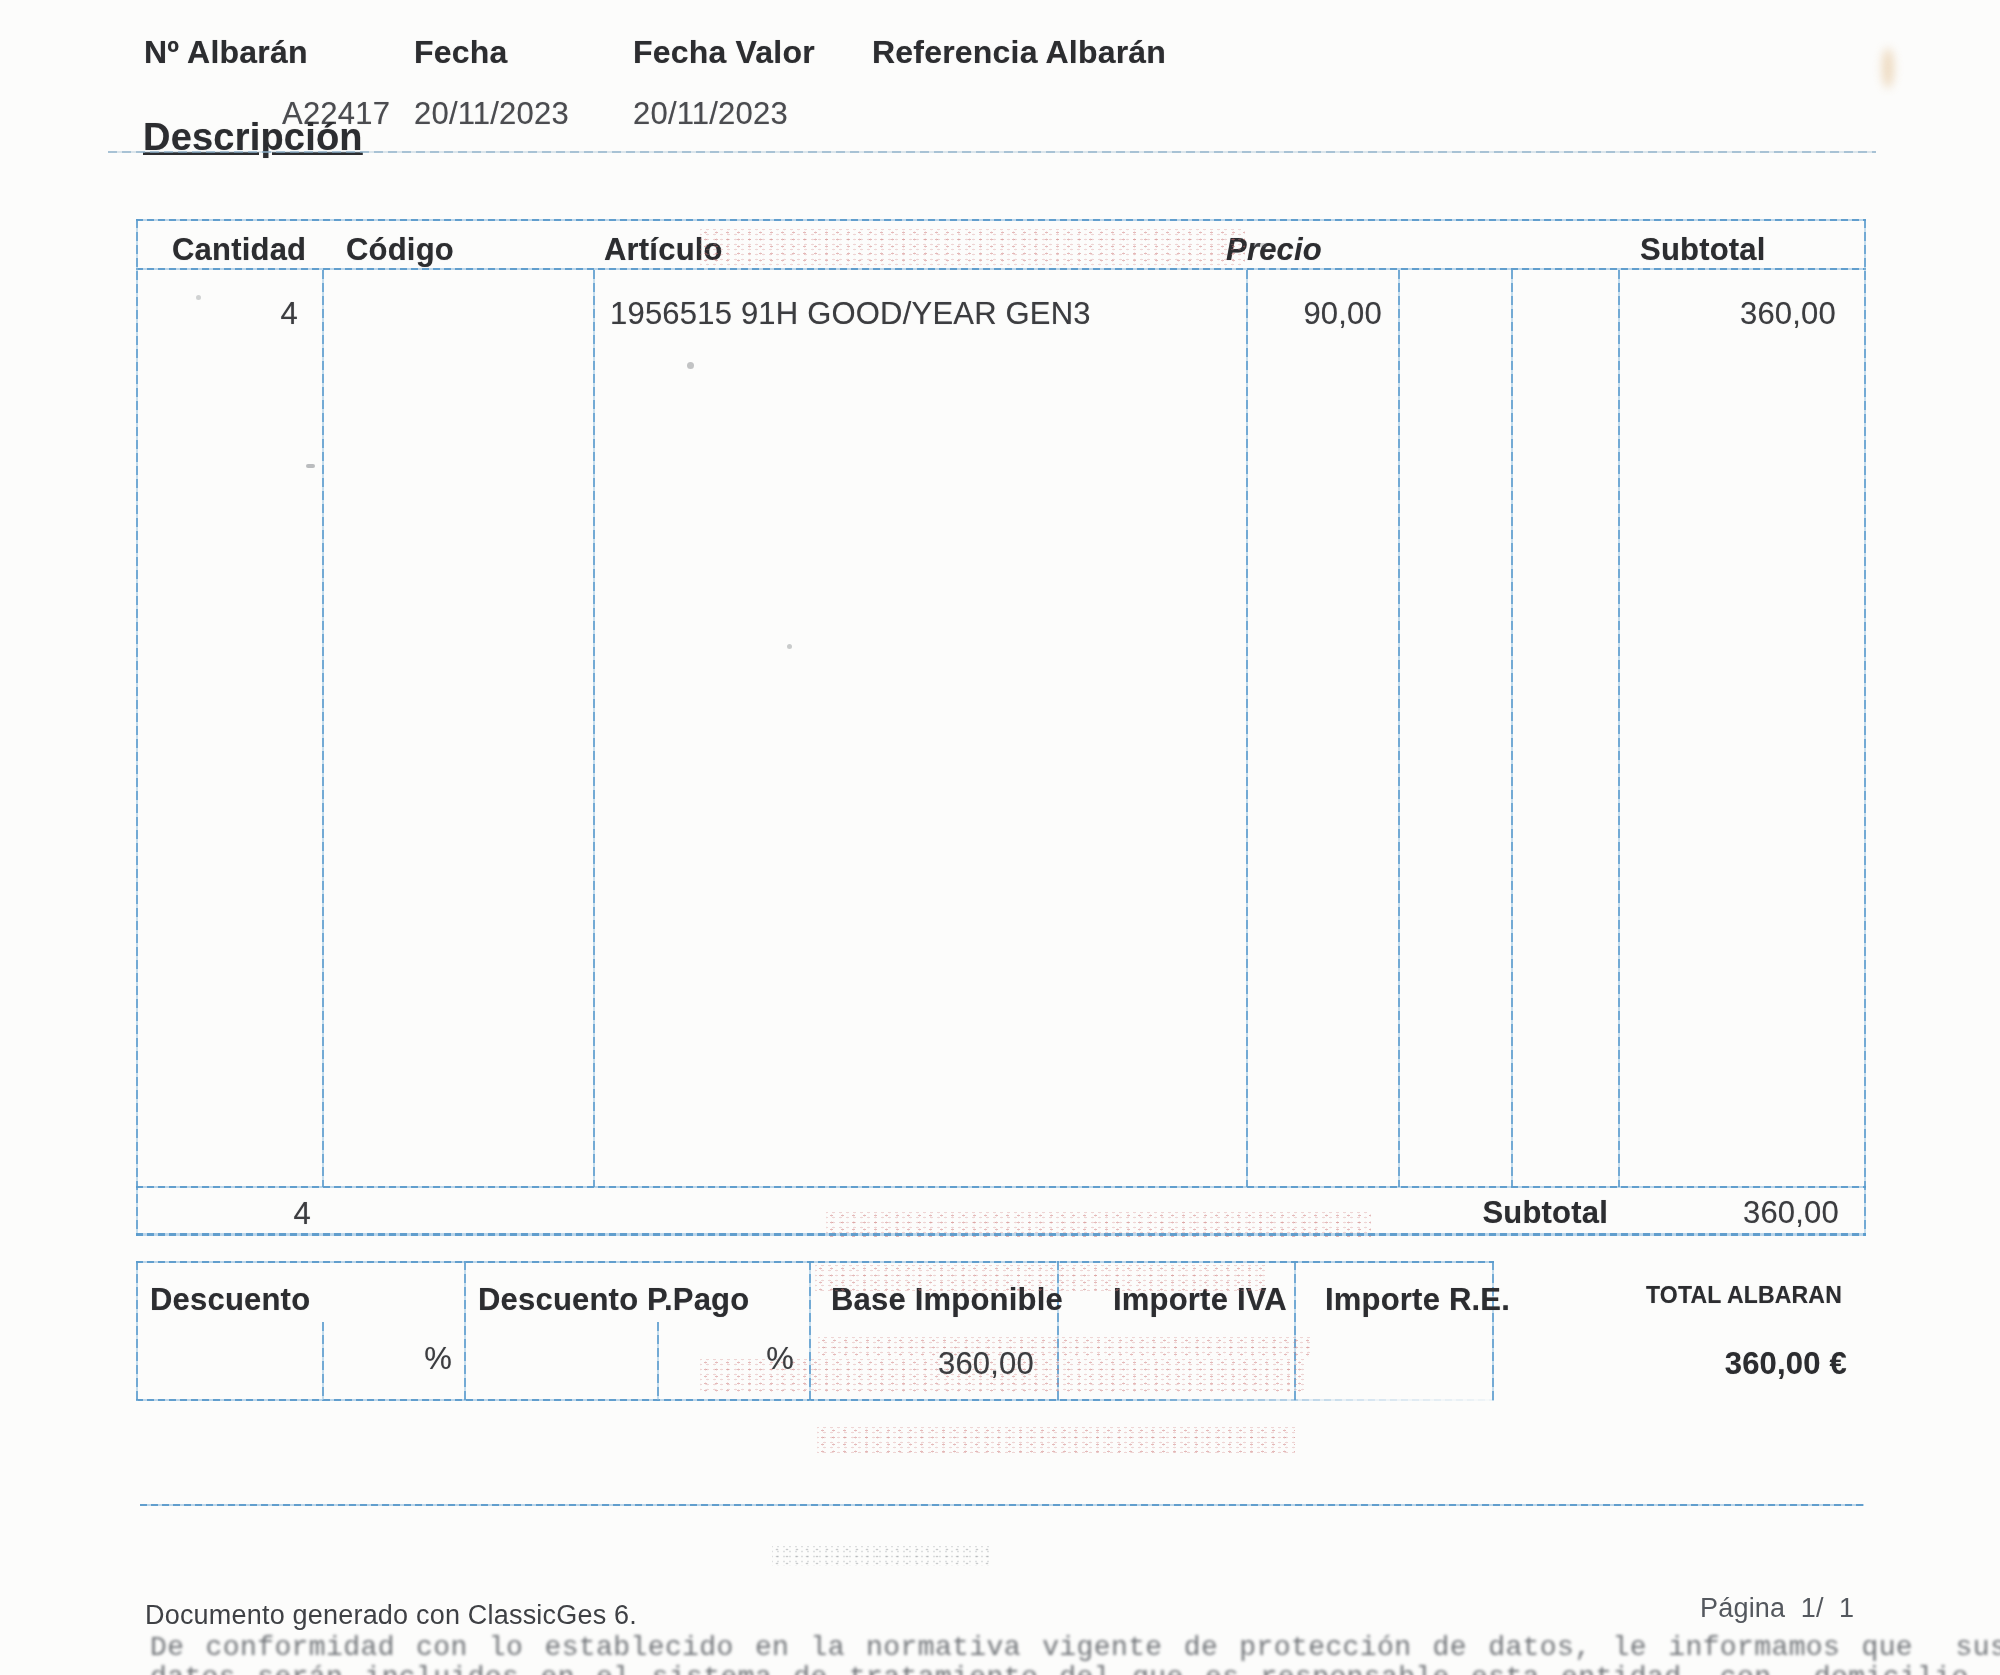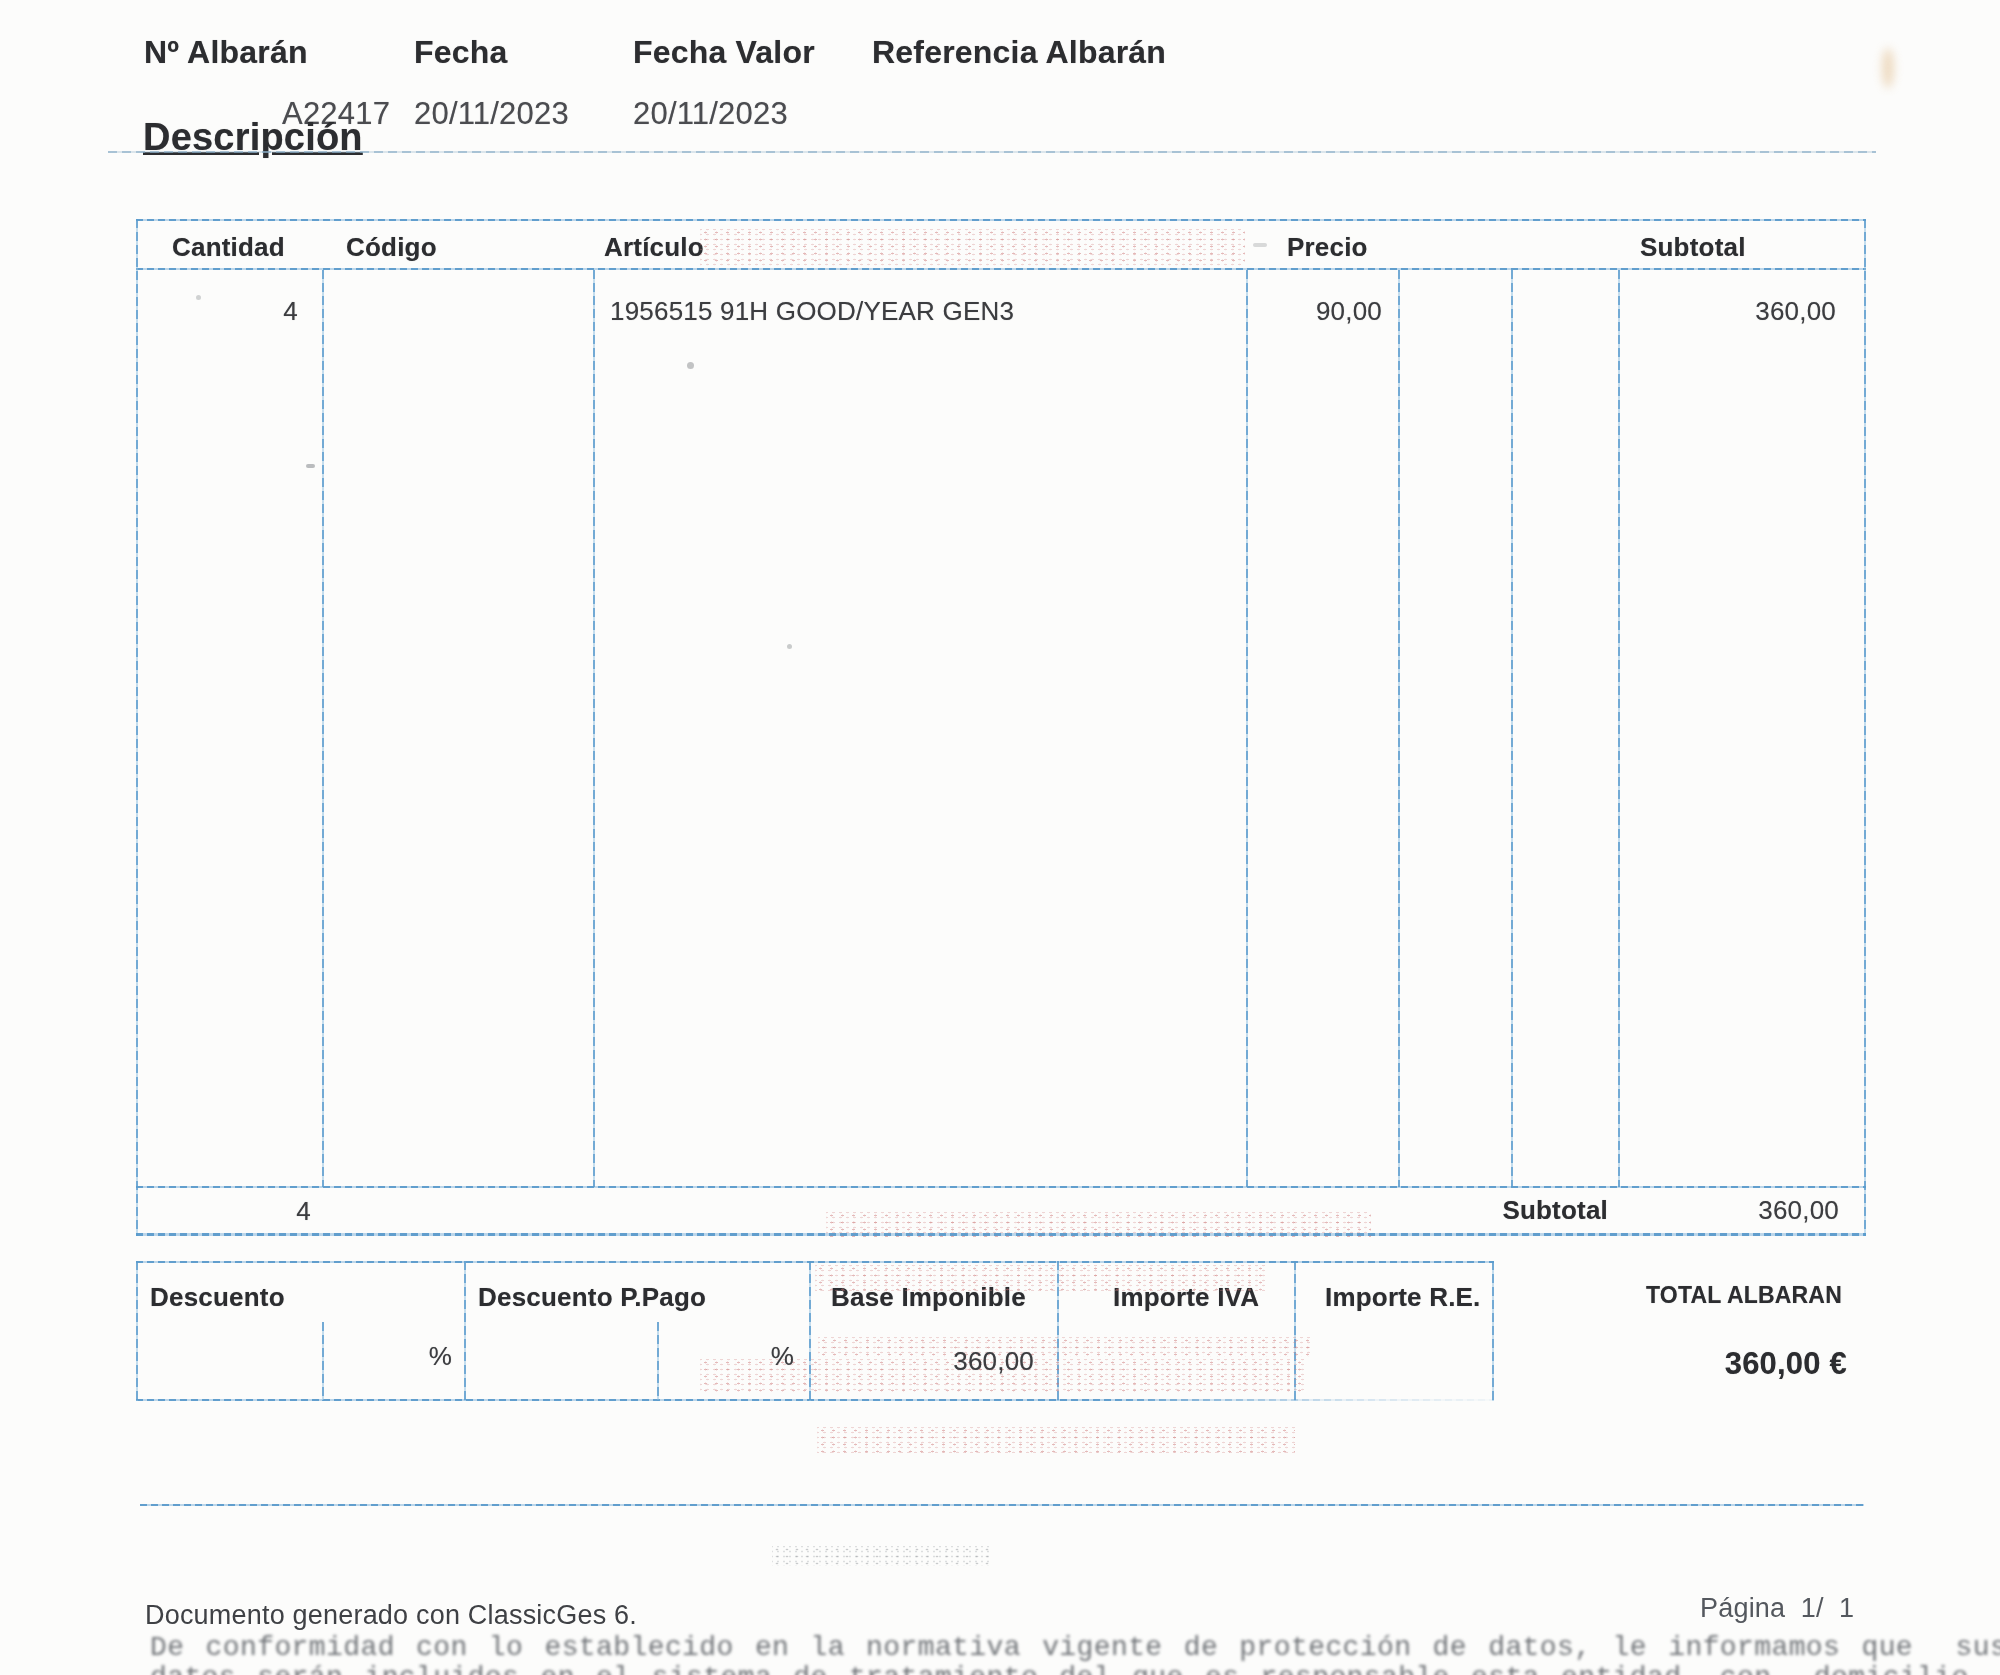--- a/index.html
+++ b/index.html
@@ -4,21 +4,21 @@
 <style>
   html,body{margin:0;padding:0;background:#ffffff;}
   .page{
     position:relative;width:2000px;height:1675px;overflow:hidden;
     background:#fcfcfb;
     font-family:"Liberation Sans","DejaVu Sans",sans-serif;
   }
   
   .t{
     position:absolute;white-space:pre;line-height:1;
-    font-size:26px;color:#3c3d40;letter-spacing:.2px;
+    font-size:31px;color:#3c3d40;letter-spacing:.2px;
     text-shadow:0 0 .8px rgba(55,55,60,.45);
     filter:blur(.25px);
   }
   .b{font-weight:bold;color:#2c2d30;}
   .ra{text-align:right;}
   .muted{color:#4b4c50;}
   
   .hline{
     position:absolute;height:2.4px;
     background-image:repeating-linear-gradient(90deg,
@@ -110,21 +110,21 @@
     <div class="vline" style="left:322px;top:270px;height:917px;"></div>
     <div class="vline" style="left:593px;top:270px;height:917px;"></div>
     <div class="vline" style="left:1246px;top:270px;height:917px;"></div>
     <div class="vline" style="left:1398px;top:270px;height:917px;"></div>
     <div class="vline" style="left:1511px;top:270px;height:917px;"></div>
     <div class="vline" style="left:1618px;top:270px;height:917px;"></div>
 
     <div class="t b" style="left:172px;top:234px;">Cantidad</div>
     <div class="t b" style="left:346px;top:234px;">Código</div>
     <div class="t b" style="left:604px;top:234px;">Artículo</div>
-    <div class="t b" style="left:1287px;top:234px;">Precio</div>
+    <div class="t b" style="left:1226px;top:234px;font-style:italic;">Precio</div>
     <div class="t b" style="left:1640px;top:234px;width:198px;" class2="ra">Subtotal</div>
 
     <div class="smudge-pink" style="left:700px;top:229px;width:545px;height:37px;"></div>
 
     <div class="t ra" style="left:136px;top:298px;width:162px;">4</div>
     <div class="t" style="left:335px;top:298px;"></div>
     <div class="t" style="left:610px;top:298px;">1956515 91H GOOD/YEAR GEN3</div>
     <div class="t ra" style="left:1246px;top:298px;width:136px;">90,00</div>
     <div class="t ra" style="left:1618px;top:298px;width:218px;">360,00</div>
 

